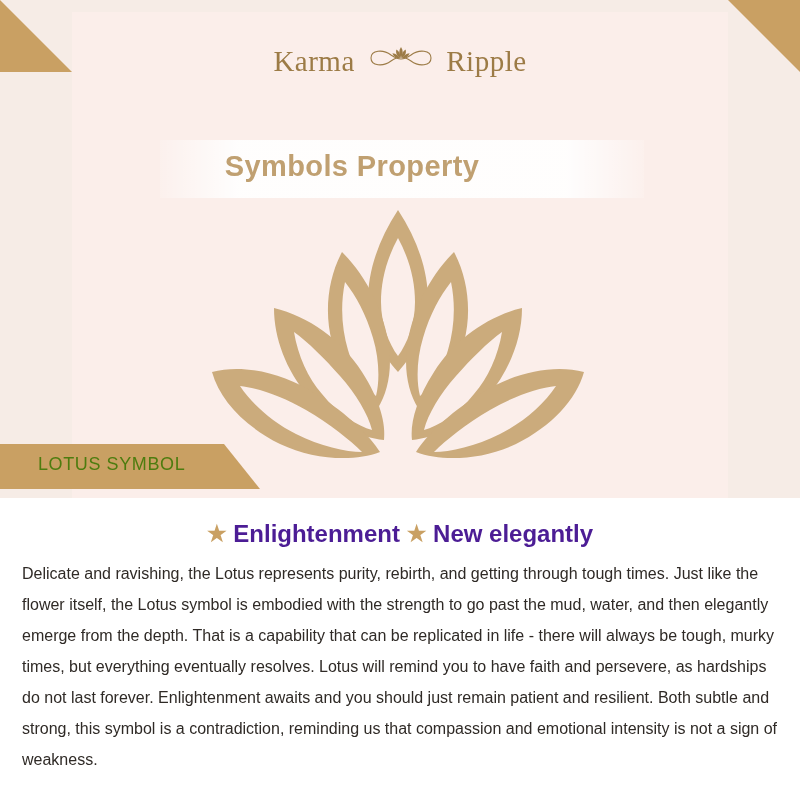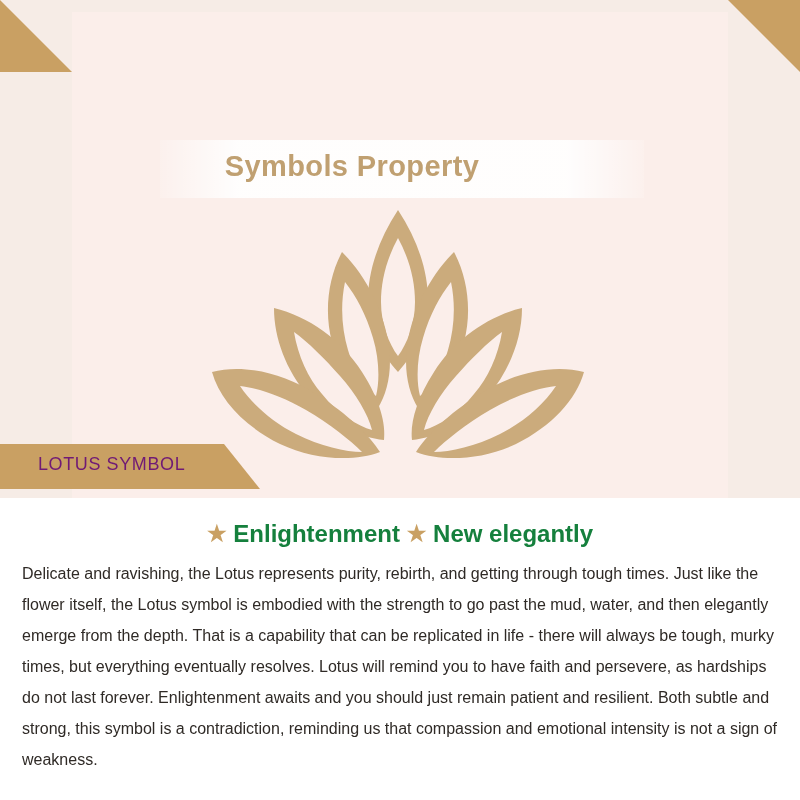--- a/index.html
+++ b/index.html
@@ -145,21 +145,21 @@
     border-style: solid;
     border-width: 45px 0 0 36px;
     border-color: transparent transparent transparent #c9a063;
     z-index: 6;
   }
   .ribbon-label {
     position: absolute;
     top: 454px;
     left: 38px;
     font-size: 18px;
-    color: #701a75;
+    color: #4d7c0f;
     letter-spacing: 0.6px;
     z-index: 7;
   }
   
   .headline {
     position: absolute;
     top: 520px;
     left: 0;
     width: 800px;
     text-align: center;
@@ -169,21 +169,21 @@
     font-size: 24px;
     color: #b08c51;
     white-space: nowrap;
   }
   .headline .star {
     color: #c9a063;
     font-size: 22px;
     vertical-align: 1px;
   }
   .headline .kw {
-    color: #15803d;
+    color: #4c1d95;
   }
   
   .body-copy {
     position: absolute;
     top: 558px;
     left: 22px;
     width: 760px;
     z-index: 5;
     font-family: "Liberation Sans", sans-serif;
     font-size: 16px;
@@ -199,20 +199,41 @@
 
   <div class="corner corner-tl"></div>
   <div class="corner corner-tr"></div>
   <div class="corner corner-bl"></div>
   <div class="corner corner-br"></div>
 
   <div class="panel"></div>
   <div class="panel-bottom"></div>
 
   <div class="brand">
+    <div class="brand-name">
+      <span class="word">Karma</span>
+      <span class="brand-mark">
+        <svg width="64" height="30" viewBox="0 0 64 30" aria-hidden="true">
+          <g fill="none" stroke="#9c7b46" stroke-width="1.1">
+            <path d="M2 15 C 2 7, 14 6, 22 12 C 27 15.5, 30 16, 32 16"></path>
+            <path d="M2 15 C 2 23, 14 24, 22 18 C 27 14.5, 30 14, 32 14"></path>
+            <path d="M62 15 C 62 7, 50 6, 42 12 C 37 15.5, 34 16, 32 16"></path>
+            <path d="M62 15 C 62 23, 50 24, 42 18 C 37 14.5, 34 14, 32 14"></path>
+          </g>
+          <g fill="#9c7b46">
+            <path d="M32 4 C 34.3 7.2, 34.3 11.4, 32 14.4 C 29.7 11.4, 29.7 7.2, 32 4 Z"></path>
+            <path d="M27.4 6.6 C 30.3 8.3, 31.6 11.6, 31.3 14.6 C 28.3 13.6, 26.3 10.3, 27.4 6.6 Z"></path>
+            <path d="M36.6 6.6 C 37.7 10.3, 35.7 13.6, 32.7 14.6 C 32.4 11.6, 33.7 8.3, 36.6 6.6 Z"></path>
+            <path d="M23.4 10.2 C 27 10.6, 29.8 12.8, 31 15.2 C 27.9 15.6, 24.6 13.8, 23.4 10.2 Z"></path>
+            <path d="M40.6 10.2 C 39.4 13.8, 36.1 15.6, 33 15.2 C 34.2 12.8, 37 10.6, 40.6 10.2 Z"></path>
+          </g>
+        </svg>
+      </span>
+      <span class="word">Ripple</span>
+    </div>
     <div class="brand-rule"></div>
   </div>
 
   <div class="title-band"></div>
   <div class="title-text">Symbols Property</div>
 
   <div class="lotus">
     <svg width="404" height="280" viewBox="0 0 404 280" aria-hidden="true">
       <g fill="#cbab7c">
 

